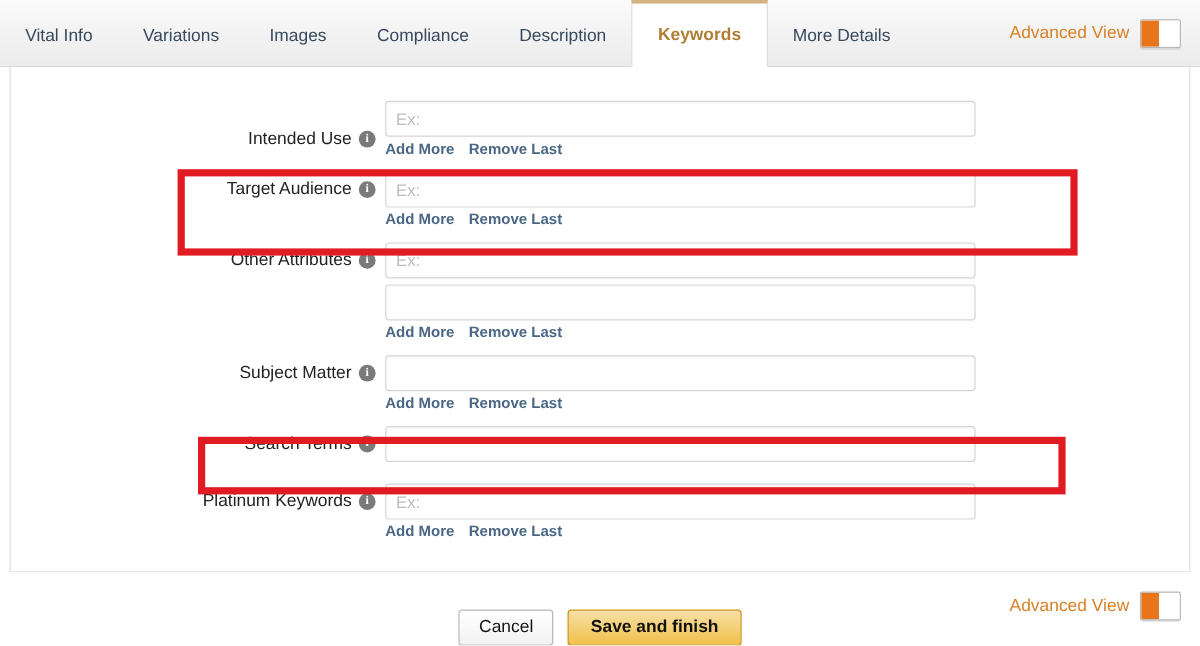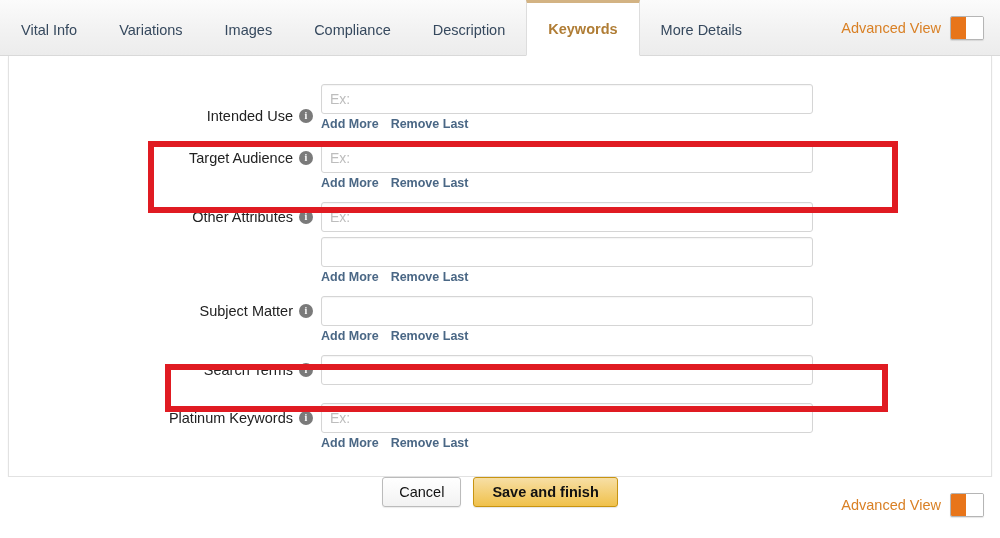--- a/index.html
+++ b/index.html
@@ -182,21 +182,21 @@
     position: absolute;
     left: 0; top: 477px;
     width: 1000px; height: 61px;
     background: #ffffff;
   }
   .footer-center {
     position: absolute;
     left: 0; top: 0;
     width: 1000px; height: 61px;
     display: flex;
-    align-items: flex-start;
+    align-items: flex-end;
     justify-content: center;
     gap: 12px;
   }
   .btn {
     font-size: 14.5px;
     font-family: "Liberation Sans", sans-serif;
     border-radius: 3px;
     cursor: pointer;
     height: 30px;
     padding: 0 16px;

